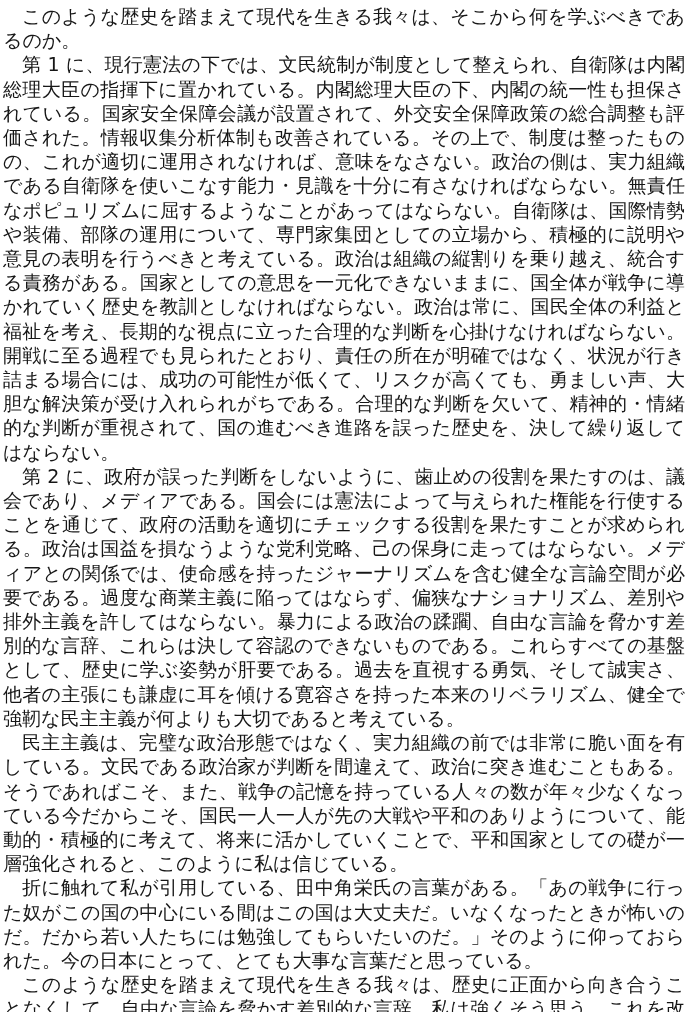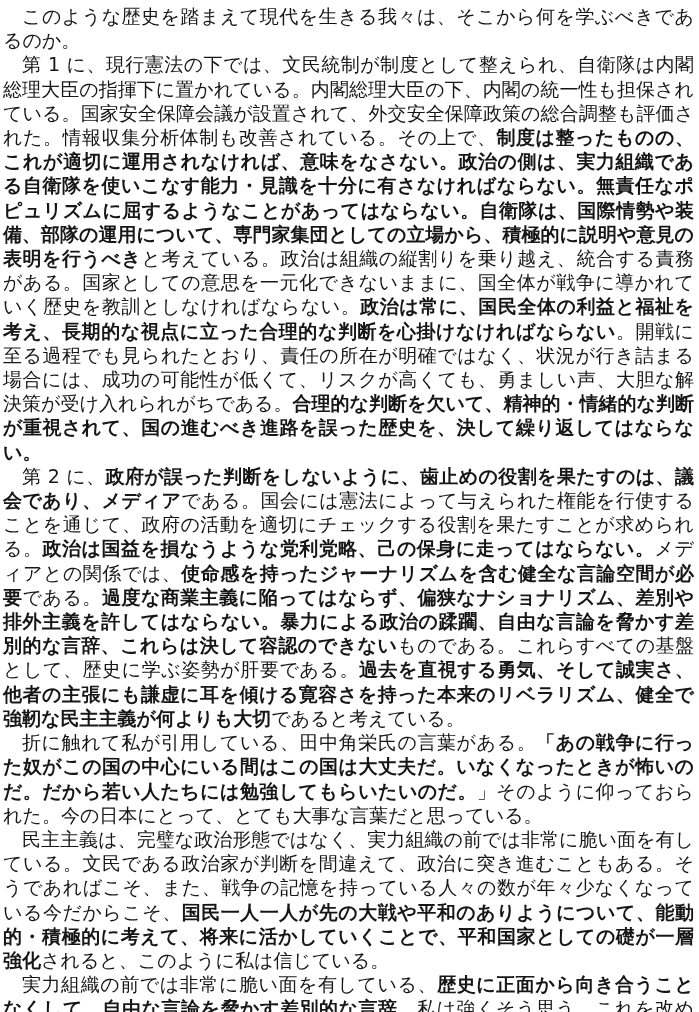--- a/index.html
+++ b/index.html
@@ -4,44 +4,44 @@
 <style>
   html, body {
     margin: 0;
     padding: 0;
     background: #ffffff;
   }
   .page {
     width: 699px;
     height: 1012px;
     box-sizing: border-box;
-    padding: 4px 5px 0 3px;
+    padding: 4px 14px 0 3px;
     background: #ffffff;
     color: #161616;
     font-family: "DejaVu Sans", "Liberation Sans", sans-serif;
     font-size: 19px;
     line-height: 24.2px;
     text-align: justify;
     text-justify: inter-ideograph;
     overflow: hidden;
     word-break: break-all;
     overflow-wrap: anywhere;
   }
   .page p {
     margin: 0;
     padding: 0;
     text-indent: 1em;
   }
   .page b {
-    font-weight: 700;
+    font-weight: 400;
   }
 </style>
 </head>
 <body>
 
 <div class="page">
   <p><span>このような歴史を踏まえて現代を生きる我々は、そこから何を学ぶべきであるのか。</span></p>
   <p><span>第 1 に、現行憲法の下では、文民統制が制度として整えられ、自衛隊は内閣総理大臣の指揮下に置かれている。内閣総理大臣の下、内閣の統一性も担保されている。国家安全保障会議が設置されて、外交安全保障政策の総合調整も評価された。情報収集分析体制も改善されている。その上で、</span><b>制度は整ったものの、これが適切に運用されなければ、意味をなさない。政治の側は、実力組織である自衛隊を使いこなす能力・見識を十分に有さなければならない。無責任なポピュリズムに屈するようなことがあってはならない。自衛隊は、国際情勢や装備、部隊の運用について、専門家集団としての立場から、積極的に説明や意見の表明を行うべき</b><span>と考えている。政治は組織の縦割りを乗り越え、統合する責務がある。国家としての意思を一元化できないままに、国全体が戦争に導かれていく歴史を教訓としなければならない。</span><b>政治は常に、国民全体の利益と福祉を考え、長期的な視点に立った合理的な判断を心掛けなければならない</b><span>。開戦に至る過程でも見られたとおり、責任の所在が明確ではなく、状況が行き詰まる場合には、成功の可能性が低くて、リスクが高くても、勇ましい声、大胆な解決策が受け入れられがちである。</span><b>合理的な判断を欠いて、精神的・情緒的な判断が重視されて、国の進むべき進路を誤った歴史を、決して繰り返してはならない。</b></p>
   <p><span>第 2 に、</span><b>政府が誤った判断をしないように、歯止めの役割を果たすのは、議会であり、メディア</b><span>である。国会には憲法によって与えられた権能を行使することを通じて、政府の活動を適切にチェックする役割を果たすことが求められる。</span><b>政治は国益を損なうような党利党略、己の保身に走ってはならない。</b><span>メディアとの関係では、</span><b>使命感を持ったジャーナリズムを含む健全な言論空間が必要</b><span>である。</span><b>過度な商業主義に陥ってはならず、偏狭なナショナリズム、差別や排外主義を許してはならない。暴力による政治の蹂躙、自由な言論を脅かす差別的な言辞、これらは決して容認のできない</b><span>ものである。これらすべての基盤として、歴史に学ぶ姿勢が肝要である。</span><b>過去を直視する勇気、そして誠実さ、他者の主張にも謙虚に耳を傾ける寛容さを持った本来のリベラリズム、健全で強靭な民主主義が何よりも大切</b><span>であると考えている。</span></p>
+  <p><span>民主主義は、完璧な政治形態ではなく、実力組織の前では非常に脆い面を有している。文民である政治家が判断を間違えて、政治に突き進むこともある。そうであればこそ、また、戦争の記憶を持っている人々の数が年々少なくなっている今だからこそ、</span><b>国民一人一人が先の大戦や平和のありようについて、能動的・積極的に考えて、将来に活かしていくことで、平和国家としての礎が一層強化</b><span>されると、このように私は信じている。</span></p>
   <p><span>折に触れて私が引用している、田中角栄氏の言葉がある。</span><b>「あの戦争に行った奴がこの国の中心にいる間はこの国は大丈夫だ。いなくなったときが怖いのだ。だから若い人たちには勉強してもらいたいのだ。</b><span>」そのように仰っておられた。今の日本にとって、とても大事な言葉だと思っている。</span></p>
-  <p><span>民主主義は、完璧な政治形態ではなく、実力組織の前では非常に脆い面を有している。文民である政治家が判断を間違えて、政治に突き進むこともある。そうであればこそ、また、戦争の記憶を持っている人々の数が年々少なくなっている今だからこそ、</span><b>国民一人一人が先の大戦や平和のありようについて、能動的・積極的に考えて、将来に活かしていくことで、平和国家としての礎が一層強化</b><span>されると、このように私は信じている。</span></p>
-  <p><span>実力組織の前では非常に脆い面を有している、</span><b>歴史に正面から向き合うことなくして、自由な言論を脅かす差別的な言辞</b><span>。私は強くそう思う。これを改めて強調させていただいて、私の冒頭発言とさせていただきたい。</span></p>
+  <p><span>このような歴史を踏まえて現代を生きる我々は、</span><b>歴史に正面から向き合うことなくして、自由な言論を脅かす差別的な言辞</b><span>。私は強くそう思う。これを改めて強調させていただいて、私の冒頭発言とさせていただきたい。</span></p>
 </div>
 
 </body></html>

